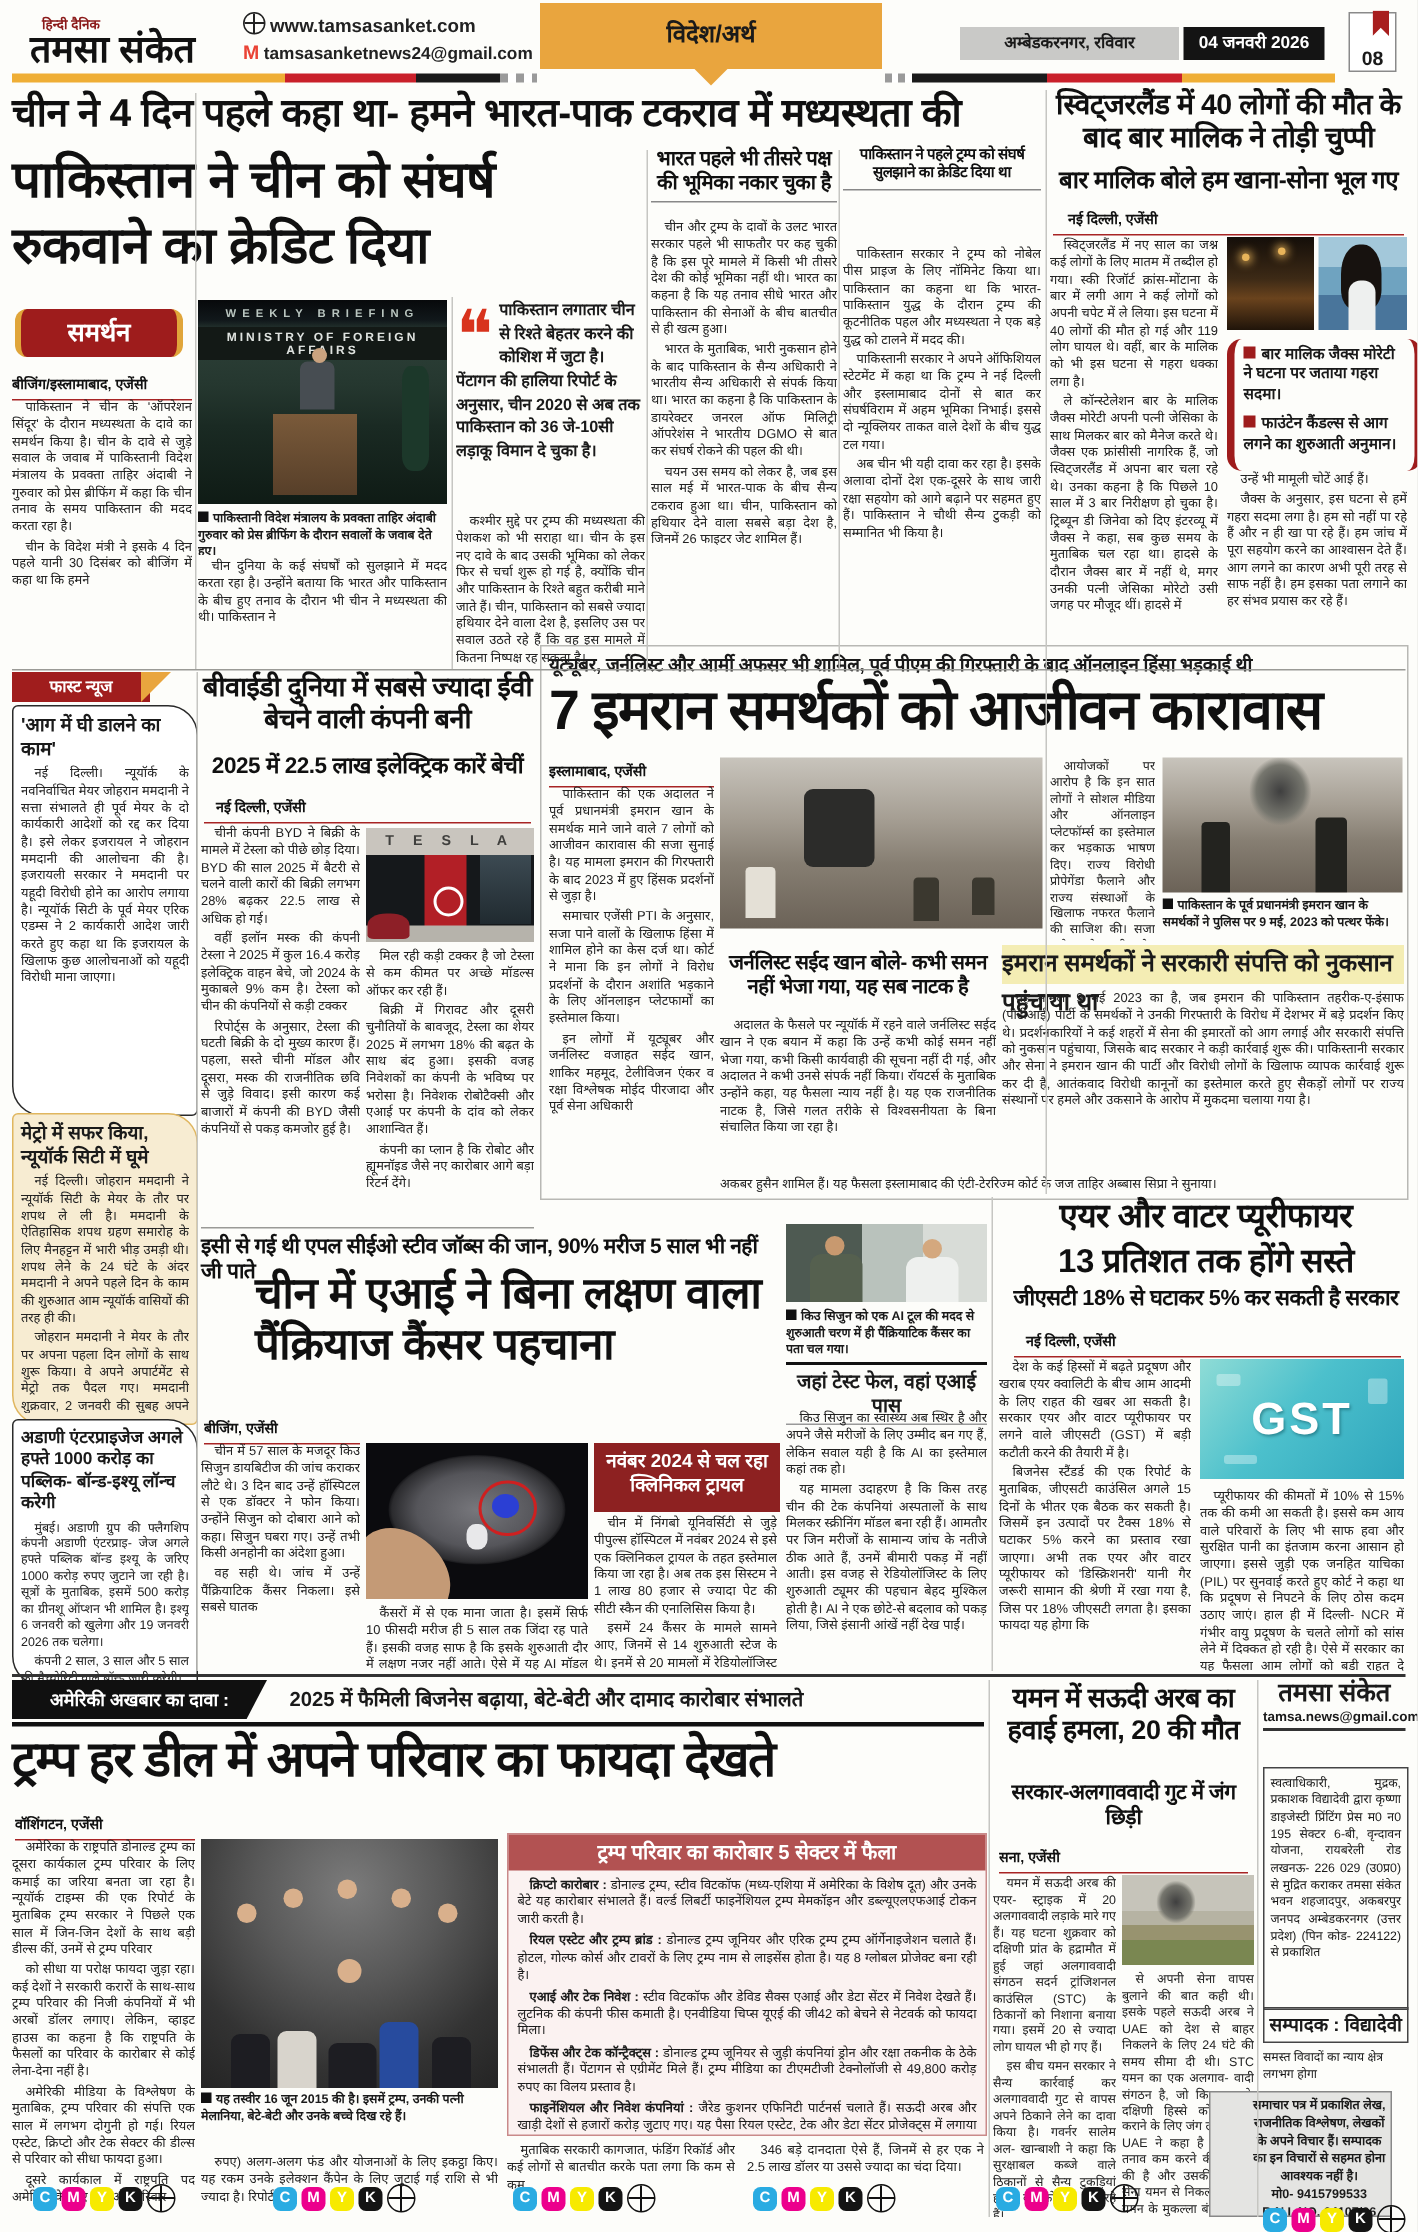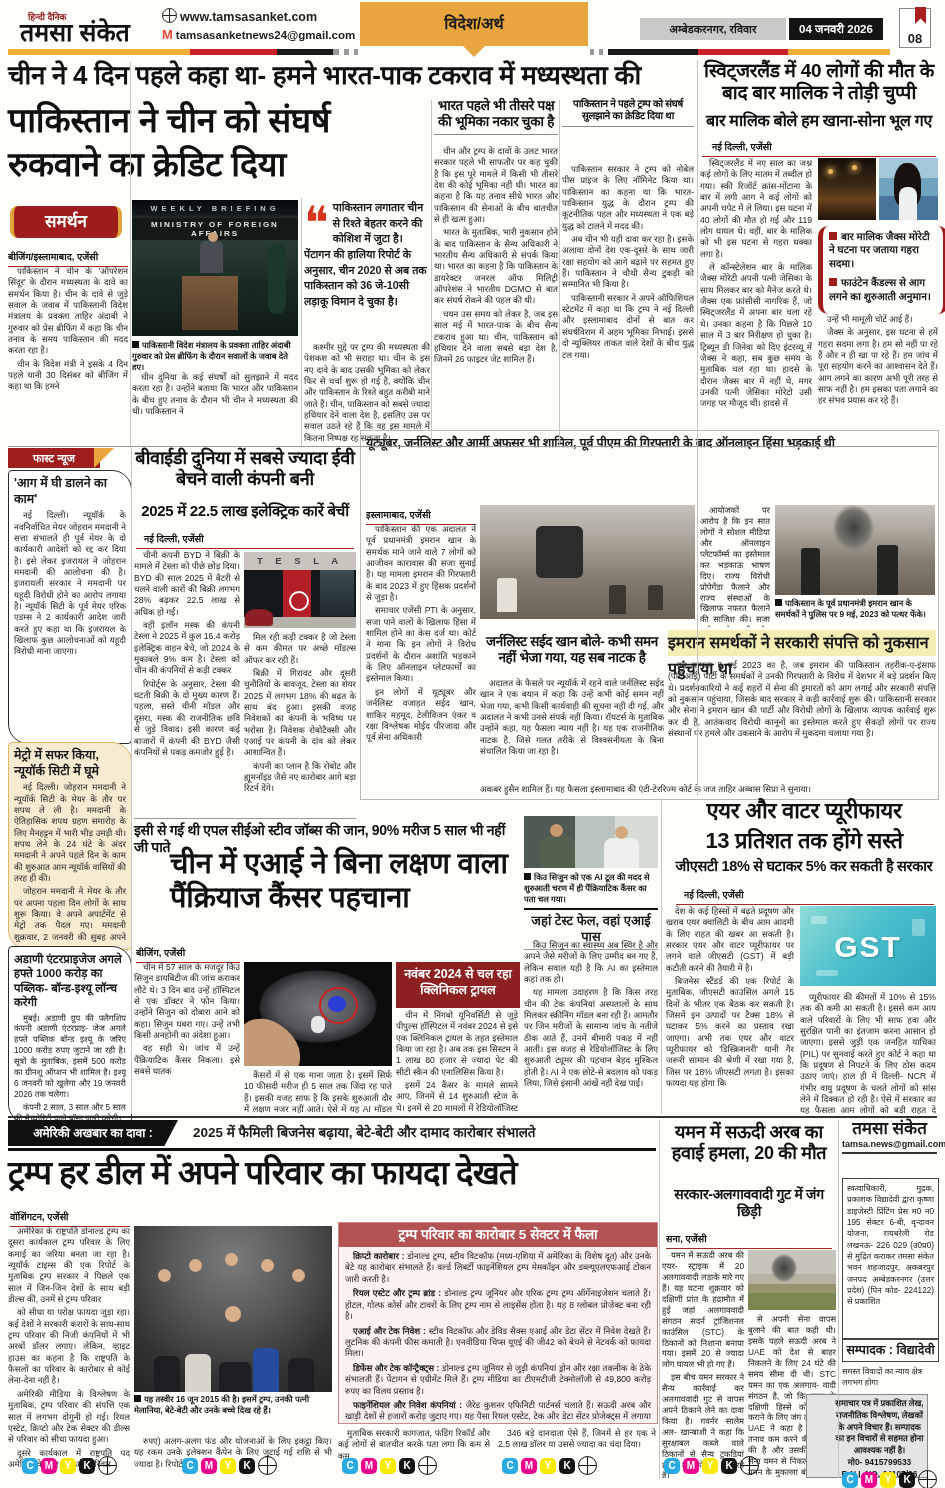--- a/index.html
+++ b/index.html
@@ -186,22 +186,22 @@
       <p>चीन और ट्रम्प के दावों के उलट भारत सरकार पहले भी साफतौर पर कह चुकी है कि इस पूरे मामले में किसी भी तीसरे देश की कोई भूमिका नहीं थी। भारत का कहना है कि यह तनाव सीधे भारत और पाकिस्तान की सेनाओं के बीच बातचीत से ही खत्म हुआ।</p>
       <p>भारत के मुताबिक, भारी नुकसान होने के बाद पाकिस्तान के सैन्य अधिकारी ने भारतीय सैन्य अधिकारी से संपर्क किया था। भारत का कहना है कि पाकिस्तान के डायरेक्टर जनरल ऑफ मिलिट्री ऑपरेशंस ने भारतीय DGMO से बात कर संघर्ष रोकने की पहल की थी।</p>
       <p>चयन उस समय को लेकर है, जब इस साल मई में भारत-पाक के बीच सैन्य टकराव हुआ था। चीन, पाकिस्तान को हथियार देने वाला सबसे बड़ा देश है, जिनमें 26 फाइटर जेट शामिल हैं।</p>
     </div>
 
   <div class="abs" style="left:562px;top:98px;width:132px;">
     <div class="hl ctr" style="font-size:10px;border-bottom:1.5px solid #888;padding-bottom:4px;">पाकिस्तान ने पहले ट्रम्प को संघर्ष सुलझाने का क्रेडिट दिया था</div>
   </div>
   <div class="abs bt" style="left:562px;top:164px;width:132px;height:280px;">
       <p>पाकिस्तान सरकार ने ट्रम्प को नोबेल पीस प्राइज के लिए नॉमिनेट किया था। पाकिस्तान का कहना था कि भारत-पाकिस्तान युद्ध के दौरान ट्रम्प की कूटनीतिक पहल और मध्यस्थता ने एक बड़े युद्ध को टालने में मदद की।</p>
+      <p>पाकिस्तानी सरकार ने अपने ऑफिशियल स्टेटमेंट में कहा था कि ट्रम्प ने नई दिल्ली और इस्लामाबाद दोनों से बात कर संघर्षविराम में अहम भूमिका निभाई। इससे दो न्यूक्लियर ताकत वाले देशों के बीच युद्ध टल गया।</p>
       <p>अब चीन भी यही दावा कर रहा है। इसके अलावा दोनों देश एक-दूसरे के साथ जारी रक्षा सहयोग को आगे बढ़ाने पर सहमत हुए हैं। पाकिस्तान ने चौथी सैन्य टुकड़ी को सम्मानित भी किया है।</p>
-      <p>पाकिस्तानी सरकार ने अपने ऑफिशियल स्टेटमेंट में कहा था कि ट्रम्प ने नई दिल्ली और इस्लामाबाद दोनों से बात कर संघर्षविराम में अहम भूमिका निभाई। इससे दो न्यूक्लियर ताकत वाले देशों के बीच युद्ध टल गया।</p>
     </div>
 
   <div class="abs hl ctr" style="left:700px;top:60px;width:238px;font-size:19px;">स्विट्जरलैंड में 40 लोगों की मौत के बाद बार मालिक ने तोड़ी चुप्पी</div>
   <div class="abs hl ctr" style="left:700px;top:112px;width:238px;font-size:16px;">बार मालिक बोले हम खाना-सोना भूल गए</div>
   <div class="abs byrow" style="left:702px;top:136px;width:234px;"><span class="by" style="margin-left:10px;">नई दिल्ली, एजेंसी</span></div>
   <div class="abs bt" style="left:700px;top:158px;width:112px;height:286px;">
       <p>स्विट्जरलैंड में नए साल का जश्न कई लोगों के लिए मातम में तब्दील हो गया। स्की रिजॉर्ट क्रांस-मोंटाना के बार में लगी आग ने कई लोगों को अपनी चपेट में ले लिया। इस घटना में 40 लोगों की मौत हो गई और 119 लोग घायल थे। वहीं, बार के मालिक को भी इस घटना से गहरा धक्का लगा है।</p>
       <p>ले कॉन्स्टेलेशन बार के मालिक जैक्स मोरेटी अपनी पत्नी जेसिका के साथ मिलकर बार को मैनेज करते थे। जैक्स एक फ्रांसीसी नागरिक हैं, जो स्विट्जरलैंड में अपना बार चला रहे थे। उनका कहना है कि पिछले 10 साल में 3 बार निरीक्षण हो चुका है। ट्रिब्यून डी जिनेवा को दिए इंटरव्यू में जैक्स ने कहा, सब कुछ समय के मुताबिक चल रहा था। हादसे के दौरान जैक्स बार में नहीं थे, मगर उनकी पत्नी जेसिका मोरेटो उसी जगह पर मौजूद थीं। हादसे में</p>
     </div>
   <div class="abs ph bar-photo" style="left:818px;top:158px;width:58px;height:62px;">
@@ -261,20 +261,21 @@
     <div class="t-car"></div>
   </div>
   <div class="abs bt" style="left:244px;top:632px;width:112px;height:182px;">
       <p>मिल रही कड़ी टक्कर है जो टेस्ला से कम कीमत पर अच्छे मॉडल्स ऑफर कर रही हैं।</p>
       <p>बिक्री में गिरावट और दूसरी चुनौतियों के बावजूद, टेस्ला का शेयर 2025 में लगभग 18% की बढ़त के साथ बंद हुआ। इसकी वजह निवेशकों का कंपनी के भविष्य पर भरोसा है। निवेशक रोबोटैक्सी और एआई पर कंपनी के दांव को लेकर आशान्वित हैं।</p>
       <p>कंपनी का प्लान है कि रोबोट और ह्यूमनॉइड जैसे नए कारोबार आगे बड़ा रिटर्न देंगे।</p>
     </div>
 
   <div class="abs" style="left:360px;top:430px;width:577px;height:368px;border:1px solid #b8b8b4;pointer-events:none;"></div>
   <div class="abs kick-sm" style="left:366px;top:434px;width:566px;">यूट्यूबर, जर्नलिस्ट और आर्मी अफसर भी शामिल, पूर्व पीएम की गिरफ्तारी के बाद ऑनलाइन हिंसा भड़काई थी</div>
+  <div class="abs hl" style="left:366px;top:452px;width:566px;font-size:37px;letter-spacing:-1px;">7 इमरान समर्थकों को आजीवन कारावास</div>
   <div class="abs byrow" style="left:366px;top:504px;width:110px;"><span class="by">इस्लामाबाद, एजेंसी</span></div>
   <div class="abs bt" style="left:366px;top:524px;width:110px;height:272px;">
       <p>पाकिस्तान की एक अदालत ने पूर्व प्रधानमंत्री इमरान खान के समर्थक माने जाने वाले 7 लोगों को आजीवन कारावास की सजा सुनाई है। यह मामला इमरान की गिरफ्तारी के बाद 2023 में हुए हिंसक प्रदर्शनों से जुड़ा है।</p>
       <p>समाचार एजेंसी PTI के अनुसार, सजा पाने वालों के खिलाफ हिंसा में शामिल होने का केस दर्ज था। कोर्ट ने माना कि इन लोगों ने विरोध प्रदर्शनों के दौरान अशांति भड़काने के लिए ऑनलाइन प्लेटफार्मों का इस्तेमाल किया।</p>
       <p>इन लोगों में यूट्यूबर और जर्नलिस्ट वजाहत सईद खान, शाकिर महमूद, टेलीविजन एंकर व रक्षा विश्लेषक मोईद पीरजादा और पूर्व सेना अधिकारी</p>
     </div>
   <div class="abs ph protest-photo" style="left:480px;top:505px;width:215px;height:114px;">
     <div class="veh"></div>
     <div class="fig w" style="left:8%;bottom:6%;width:9%;height:30%;"></div>
     <div class="fig" style="left:60%;bottom:4%;width:8%;height:26%;"></div>

